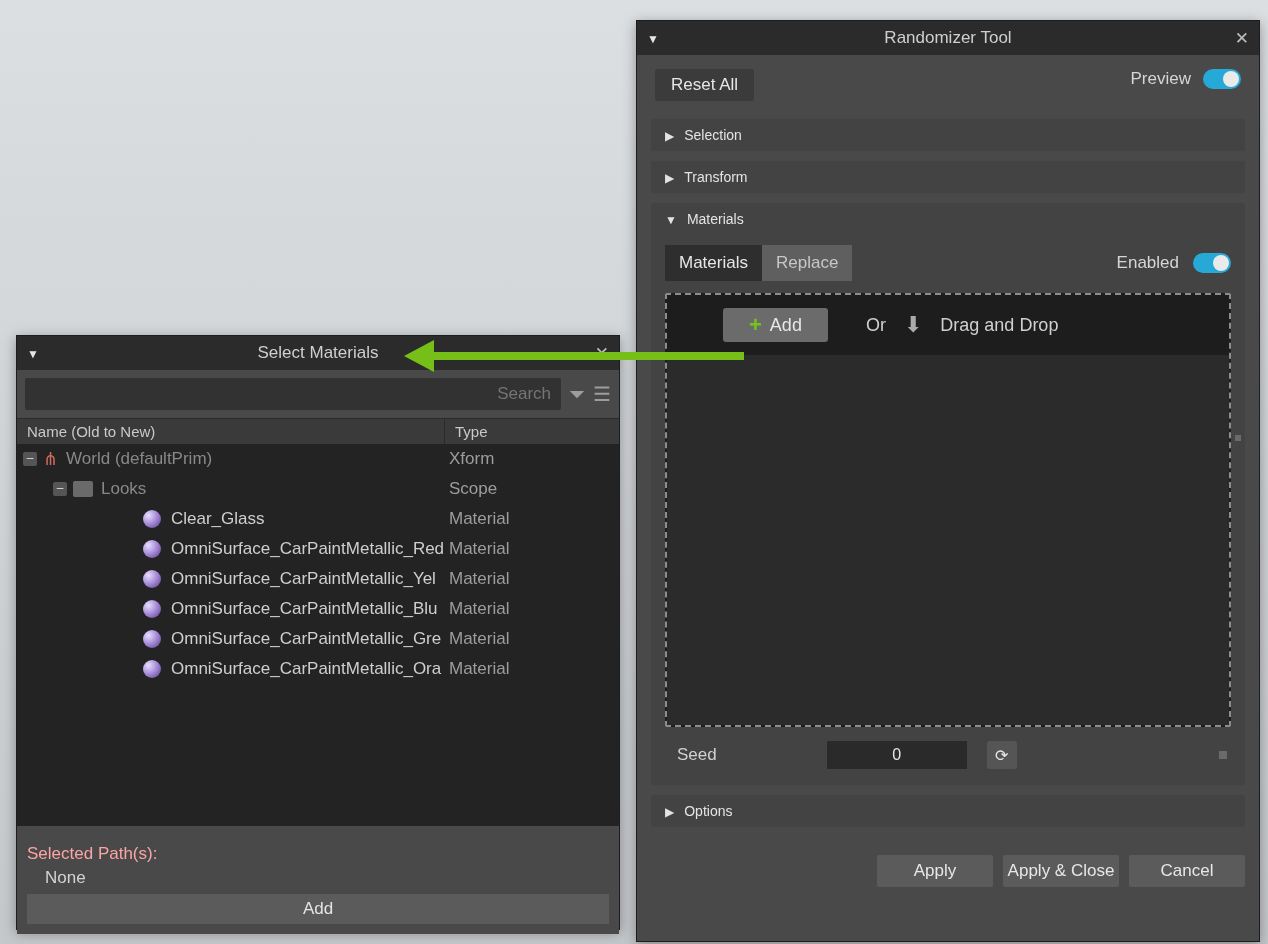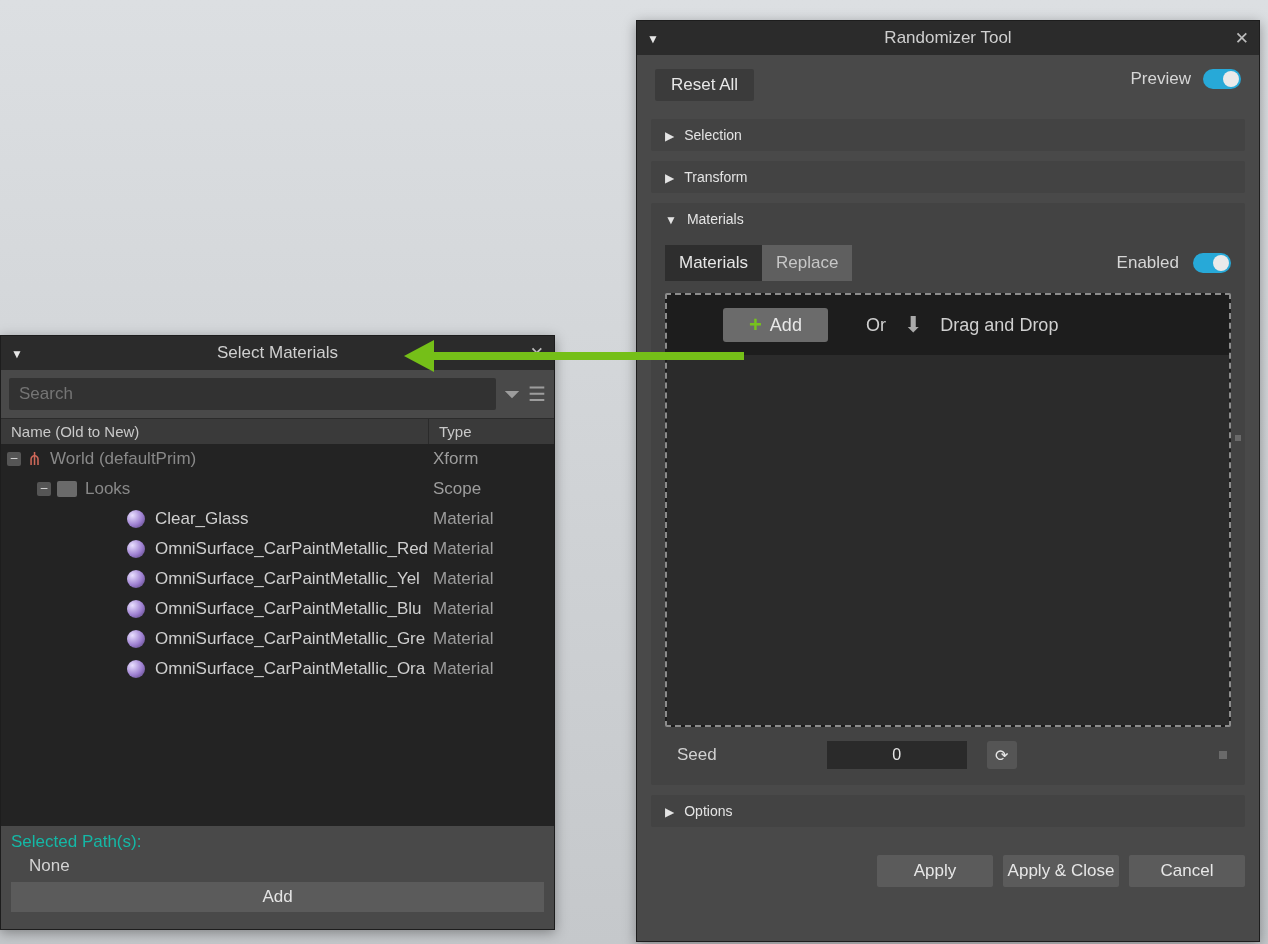--- a/index.html
+++ b/index.html
@@ -133,29 +133,29 @@
   .slider-dot { position:absolute; right:0; top:-2px; width:8px; height:8px; background:#6a6a6a; }
 
   .footer-btns {
     display:flex; justify-content:flex-end; gap:10px;
     padding: 10px 14px;
   }
   .footer-btns .btn { background:#5b5b5b; width:116px; text-align:center; padding:6px 0;}
 
   
   #sel {
-    left: 0; top: 335px; width: 555px; height: 595px;
+    left: 16px; top: 335px; width: 604px; height: 595px;
   }
   #sel .srchrow {
     display:flex; align-items:center; gap:8px;
     padding: 8px 8px;
   }
   #sel .search {
     flex:1; height:32px; background:#323232; border:none;
-    color:#bcbcbc; font-size:17px; padding:0 10px; border-radius:2px;
+    color:#bcbcbc; font-size:17px; padding:0 10px; border-radius:2px;text-align:right;
   }
   #sel .toolicon { color:#9d9d9d; font-size:20px; cursor:pointer; }
 
   .thead {
     display:flex; background:#3a3a3a; font-size:15px; color:#c9c9c9;
     border-top:1px solid #2b2b2b;
   }
   .colname { flex:0 0 428px; padding:4px 10px; border-right:1px solid #2a2a2a;}
   .coltype { flex:1; padding:4px 10px; }
 
@@ -170,21 +170,21 @@
   .indent2 { width:90px; }
   .worldicon { color:#d0695a; margin-right:8px; font-size:18px; }
   .foldericon { width:20px; height:16px; background:#6a6a6a; border-radius:2px; margin-right:8px; }
   .ball {
     width:18px; height:18px; border-radius:50%;
     background: radial-gradient(circle at 30% 30%, #e8dfff, #9d7fd0 55%, #4e3a75);
     margin-right:10px;
   }
 
   .sel-footer { padding:6px 10px 10px; background:#494949; }
-  .sel-footer .lbl { font-size:17px; color:#14b8a6; }
+  .sel-footer .lbl { font-size:17px; color:#fca5a5;margin-top:12px; }
   .sel-footer .val { font-size:17px; color:#d3d3d3; padding-left:18px; margin-top:4px;}
   .add-wide {
     margin-top:6px; width:100%; height:30px; background:#5b5b5b; border:none;
     color:#e4e4e4; font-size:17px; cursor:pointer;
   }
 
   
   .arrow-wrap {
     position:absolute; left:404px; top:340px; width:340px; height:32px; z-index:50;
     pointer-events:none;

